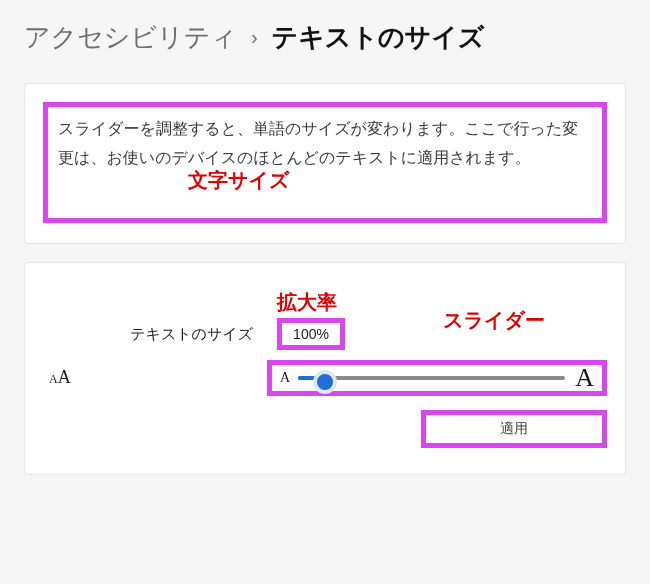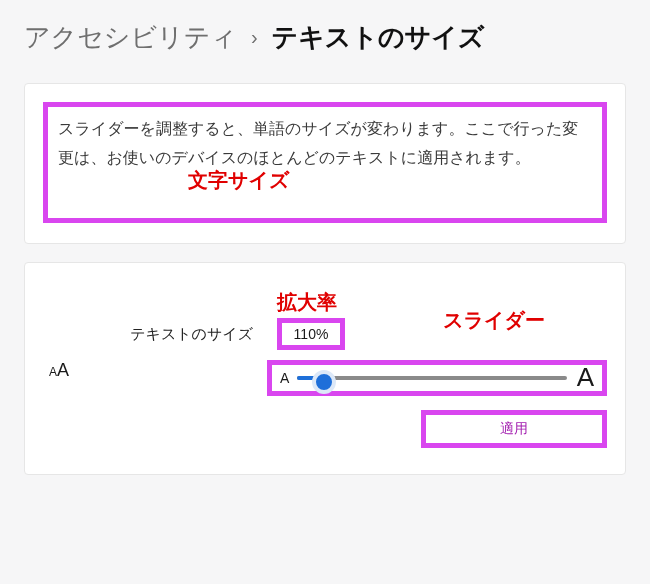--- a/index.html
+++ b/index.html
@@ -113,22 +113,23 @@
     margin-bottom: 2px;
   }
   .slider-caption {
     position: absolute;
     right: 62px;
     bottom: 16px;
   }
 
   .row2 {
     display: flex;
-    align-items: flex-start;
+    align-items: center;
     margin-top: 10px;
+    font-family: Liberation Serif, serif;
   }
   .aa-icon {
     width: 210px;
     text-align: left;
     padding-left: 6px;
     color: #1a1a1a;
     box-sizing: border-box;
   }
   .aa-icon .small { font-size: 12px; }
   .aa-icon .big   { font-size: 18px; }
@@ -186,21 +187,21 @@
     padding-right: 0;
   }
   .apply-btn {
     width: 186px;
     height: 38px;
     background: #fff;
     display: flex;
     align-items: center;
     justify-content: center;
     font-size: 14px;
-    color: #a21caf;
+    color: #404040;
     cursor: pointer;
   }
 </style>
 </head>
 <body>
 
 <div class="breadcrumb">
   <span class="bc-parent">アクセシビリティ</span>
   <span class="bc-sep">›</span>
   <span class="bc-current">テキストのサイズ</span>
@@ -213,21 +214,21 @@
   </div>
 </div>
 
 <div class="card controls">
 
   <div class="row1">
     <div class="label">テキストのサイズ</div>
 
     <div class="zoom-label-wrap">
       <div class="red-label zoom-caption">拡大率</div>
-      <div class="red-box zoom-box">110%</div>
+      <div class="red-box zoom-box">100%</div>
     </div>
 
     <div class="red-label slider-caption">スライダー</div>
   </div>
 
   <div class="row2">
     <div class="aa-icon">
       <span class="small">A</span><span class="big">A</span>
     </div>
 

